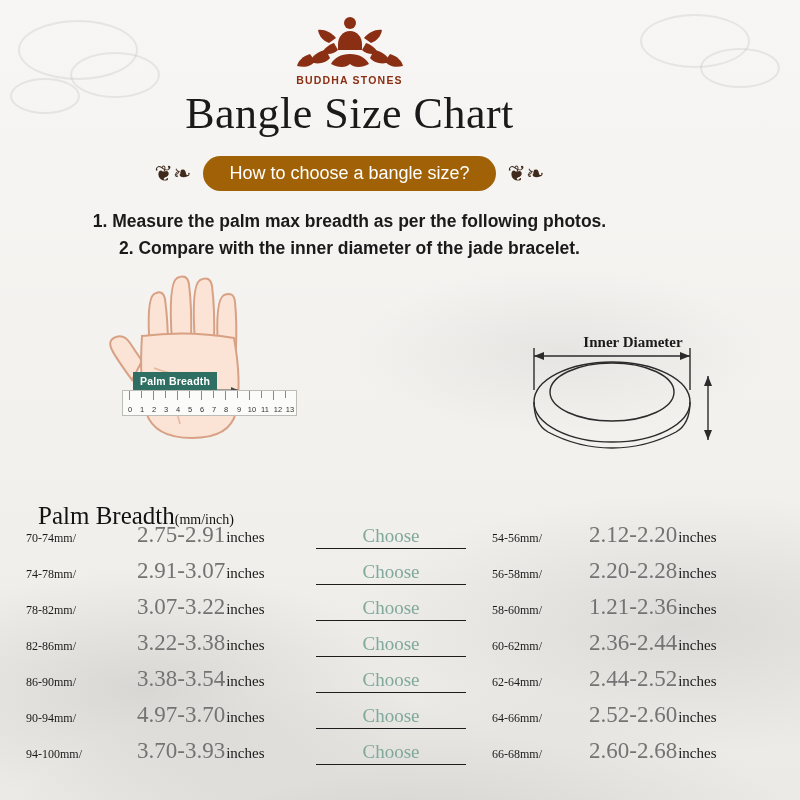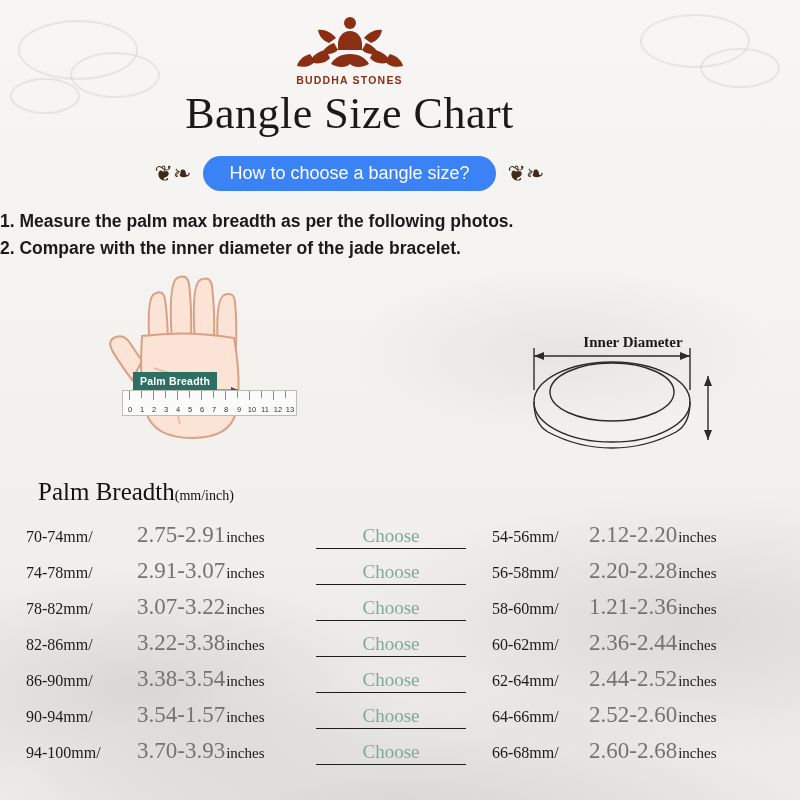--- a/index.html
+++ b/index.html
@@ -44,28 +44,28 @@
     font-family:"Liberation Serif", serif; font-size:44px; color:#1a1a1a;
     letter-spacing:0.5px;
   }
 
   
   .pill-row {
     position:absolute; left:0; right:0; top:156px;
     display:flex; align-items:center; justify-content:center; gap:12px;
   }
   .pill {
-    background:#3b82f6; color:#fff; border-radius:20px;
+    background:#a16207; color:#fff; border-radius:20px;
     padding:7px 26px; font-size:18px; font-family:"Liberation Sans", sans-serif;
   }
   .orn { color:#3f2a1c; font-size:22px; line-height:1; }
 
   
   .steps {
-    position:absolute; left:0; right:0; top:208px; text-align:left;
+    position:absolute; left:0; right:0; top:208px; text-align:center;
     color:#1a1a1a;
   }
   .step { font-size:17.5px; line-height:1.55; font-weight:600; }
 
   
   .hand-area { position:absolute; left:92px; top:272px; width:300px; height:190px; }
   .palm-label {
     position:absolute; left:133px; top:372px;
     background:#2f6f63; color:#fff; font-size:10.5px; font-weight:bold;
     padding:3px 7px; letter-spacing:0.2px;
@@ -87,31 +87,31 @@
     font-family:"Liberation Serif", serif; font-weight:bold; font-size:15px; color:#1a1a1a;
   }
 
   
   .sec-head {
     position:absolute; top:478px; font-family:"Liberation Serif", serif;
     color:#121212; white-space:nowrap;
   }
   .sec-head .big { font-size:25px; }
   .sec-head .small { font-size:14px; }
-  .sec-left { left:38px; }
+  .sec-left { left:38px;margin-top:24px; }
   .sec-right { left:497px; }
 
   
   .table { position:absolute; top:522px; }
   .table-left { left:26px; width:440px; }
   .table-right { left:492px; width:292px; }
 
   .row { display:flex; align-items:baseline; height:36px; }
   .mm {
-    font-family:"Liberation Serif", serif; font-size:16px; color:#1a1a1a;
+    font-family:"Liberation Serif", serif; font-size:12px; color:#1a1a1a;
     white-space:nowrap;
   }
   .inch {
     font-family:"Liberation Serif", serif; font-size:23px; color:#737373;
     white-space:nowrap; padding:0 1px;
   }
   .unit {
     font-family:"Liberation Serif", serif; font-size:15px; color:#1a1a1a;
     white-space:nowrap;
   }
@@ -294,21 +294,21 @@
     <div class="row">
       <span class="mm">86-90mm/</span>
       <span class="inch">3.38-3.54</span>
       <span class="unit">inches</span>
       <span class="choose-cell">
           <span class="choose">Choose</span>
         </span>
     </div>
     <div class="row">
       <span class="mm">90-94mm/</span>
-      <span class="inch">3.54-1.57</span>
+      <span class="inch">4.97-3.70</span>
       <span class="unit">inches</span>
       <span class="choose-cell">
           <span class="choose">Choose</span>
         </span>
     </div>
     <div class="row">
       <span class="mm">94-100mm/</span>
       <span class="inch">3.70-3.93</span>
       <span class="unit">inches</span>
       <span class="choose-cell">

